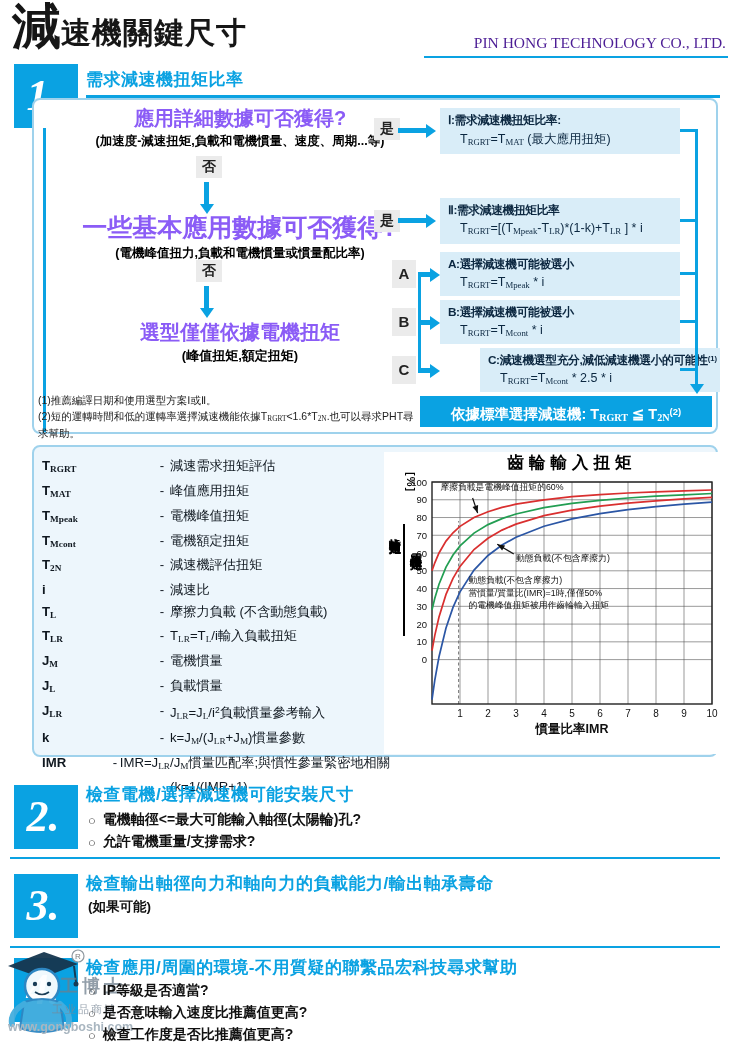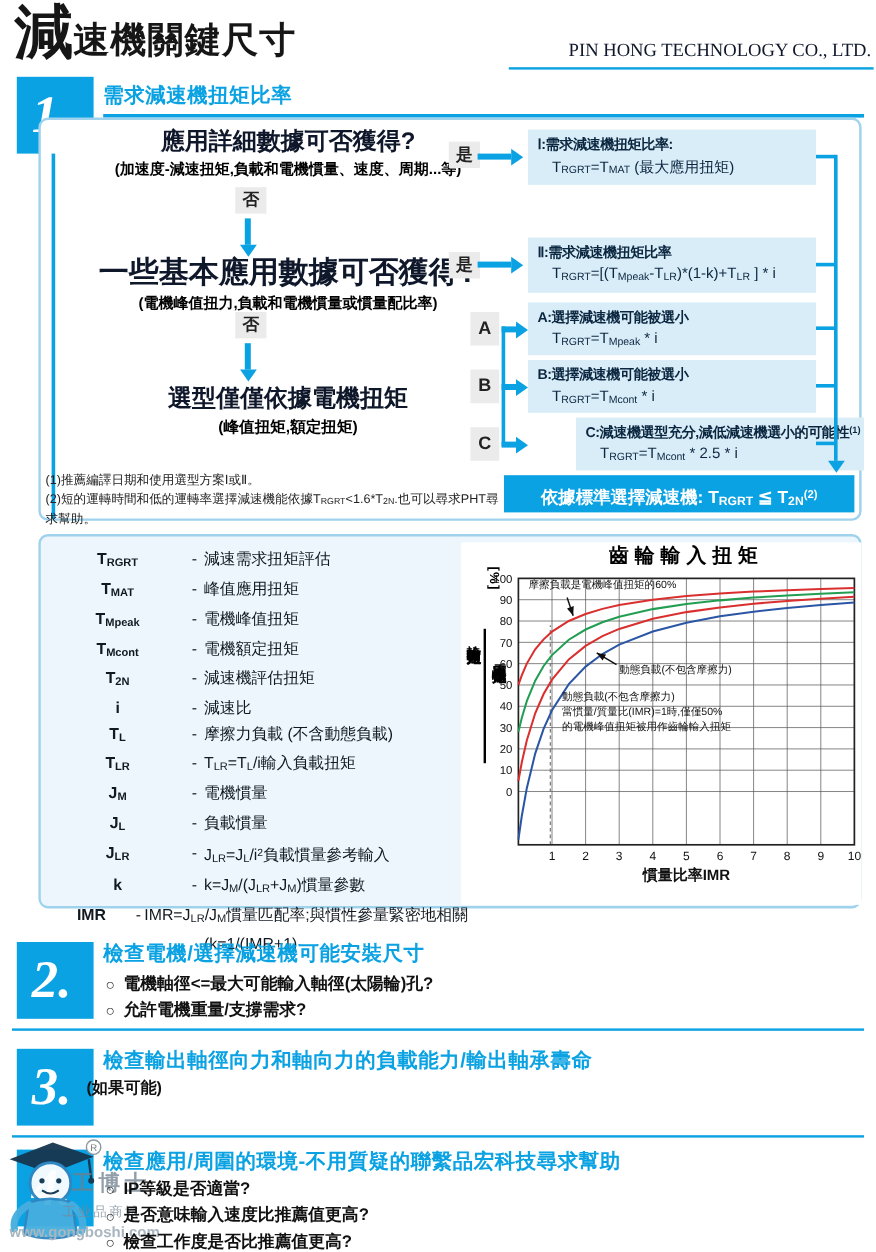--- a/index.html
+++ b/index.html
@@ -5,49 +5,49 @@
   :root{
     --accent:#0aa2e2;
     --boxfill:#d9edf8;
     --chip:#ebebeb;
     --pborder:#9fd2ec;
     --pbg:#edf6fc;
   }
   html,body{margin:0;padding:0;background:#fff;}
   .page{position:relative;width:730px;height:1043px;background:#fff;overflow:hidden;
         font-family:"Liberation Sans",sans-serif;color:#111;}
-  sub{font-size:.7em;vertical-align:-0.18em;letter-spacing:0;}
+  sub{font-size:.7em;vertical-align:-0.18em;letter-spacing:0;font-family:Liberation Serif, serif;}
   sup{font-size:.65em;vertical-align:0.45em;letter-spacing:0;}
 
   
   .hdr-title{position:absolute;left:12px;top:2px;display:flex;align-items:baseline;
              font-family:"Liberation Serif",serif;font-weight:bold;color:#161616;}
   .hdr-big{font-size:49px;line-height:1;}
   .hdr-rest{font-size:30px;letter-spacing:1px;}
   .hdr-company{position:absolute;right:4px;top:34px;font-family:"Liberation Serif",serif;
-               font-size:15.5px;color:#0f172a;}
+               font-size:15.5px;color:#4c1d95;}
   .hdr-underline{position:absolute;left:424px;top:56px;width:304px;height:2px;background:var(--accent);}
 
   
   .num-sq{position:absolute;width:64px;height:64px;background:var(--accent);
           display:flex;align-items:center;justify-content:center;}
   .num-sq span{color:#fff;font-family:"Liberation Serif",serif;font-style:italic;
                font-weight:bold;font-size:44px;line-height:1;padding-right:6px;}
 
   .sec-title{position:absolute;color:var(--accent);font-size:17px;font-weight:bold;letter-spacing:0.5px;}
 
   
   .sec1{position:absolute;left:0;top:62px;width:730px;height:382px;}
   .sec1-underline{position:absolute;left:86px;top:33px;width:634px;height:3px;background:var(--accent);}
   .flow-box{position:absolute;left:32px;top:36px;width:686px;height:336px;
             border:2px solid var(--pborder);border-radius:8px;box-sizing:border-box;background:#fff;}
   .bar-h{position:absolute;background:var(--accent);height:3px;}
   .bar-v{position:absolute;background:var(--accent);width:3px;}
   .q-block{position:absolute;width:360px;text-align:center;}
-  .q-title{font-size:20px;font-weight:bold;color:#0f172a;line-height:1.25;}
+  .q-title{font-size:20px;font-weight:bold;color:#8b5cf6;line-height:1.25;}
   .q-sub{font-size:12.5px;font-weight:bold;color:#000;margin-top:2px;}
   .chip{position:absolute;background:var(--chip);font-size:14px;font-weight:bold;color:#222;
         padding:2px 6px;text-align:center;}
   .chip-abc{position:absolute;background:var(--chip);width:24px;height:28px;line-height:28px;
         font-size:15px;font-weight:bold;color:#222;text-align:center;}
   .ar-r{position:absolute;background:var(--accent);height:5px;}
   .ar-r::after{content:"";position:absolute;left:100%;top:50%;transform:translateY(-50%);
         border-left:10px solid var(--accent);border-top:7px solid transparent;border-bottom:7px solid transparent;}
   .ar-d{position:absolute;background:var(--accent);width:5px;}
   .ar-d::after{content:"";position:absolute;top:100%;left:50%;transform:translateX(-50%);
@@ -60,37 +60,37 @@
   .fbox .l2{font-size:12.5px;padding-left:12px;margin-top:2px;white-space:nowrap;}
   .result-box{position:absolute;left:420px;top:334px;width:292px;height:31px;background:var(--accent);
         color:#fff;font-size:14.5px;font-weight:bold;text-align:center;line-height:31px;white-space:nowrap;}
   .footnotes{position:absolute;left:38px;top:330px;width:378px;font-size:10.5px;color:#222;line-height:1.55;}
 
   
   .panel2{position:absolute;left:32px;top:445px;width:686px;height:312px;background:var(--pbg);
           border:2px solid var(--pborder);border-radius:8px;box-sizing:border-box;}
   .def-list{position:absolute;left:8px;top:8px;width:348px;}
   .def-row{display:flex;font-size:13.2px;line-height:21.2px;color:#101820;}
-  .def-term{width:112px;text-align:center;font-weight:bold;white-space:nowrap;}
+  .def-term{width:112px;text-align:left;font-weight:bold;white-space:nowrap;}
   .def-dash{width:16px;text-align:center;}
   .def-desc{flex:1;white-space:nowrap;}
   .chartbox{position:absolute;left:350px;top:5px;width:334px;height:302px;background:#fff;}
   .chart-title{position:absolute;left:48px;top:0;width:280px;text-align:center;
         font-size:16.5px;font-weight:bold;letter-spacing:5px;color:#000;}
   .yl{position:absolute;writing-mode:vertical-rl;font-size:12px;font-weight:bold;color:#000;letter-spacing:1px;}
   .yl-bar{position:absolute;width:2px;background:#000;}
   svg text{font-family:"Liberation Sans",sans-serif;}
 
   
   .divider{position:absolute;left:10px;width:710px;height:2px;background:var(--accent);}
   .sec-low{position:absolute;left:0;width:730px;}
   .bullet-row{position:absolute;left:88px;display:flex;align-items:center;gap:7px;}
   .bullet-glyph{font-size:13px;color:#333;}
   .bullet-text{font-size:14px;font-weight:bold;color:#111;}
-  .sec-sub{position:absolute;left:72px;font-size:13.5px;font-weight:bold;color:#111;}
+  .sec-sub{position:absolute;left:88px;font-size:13.5px;font-weight:bold;color:#111;}
 
   
   .wm-brand{position:absolute;left:60px;top:24px;font-size:18px;color:rgba(110,125,140,.75);
             font-weight:bold;letter-spacing:4px;}
   .wm-sub{position:absolute;left:52px;top:52px;font-size:11px;color:rgba(120,135,150,.75);letter-spacing:2px;}
   .wm-url{position:absolute;left:8px;top:70px;font-size:12.5px;color:#a9b6c0;font-weight:bold;}
   .mascot{position:absolute;left:2px;top:-6px;}
 </style>
 </head>
 <body>

